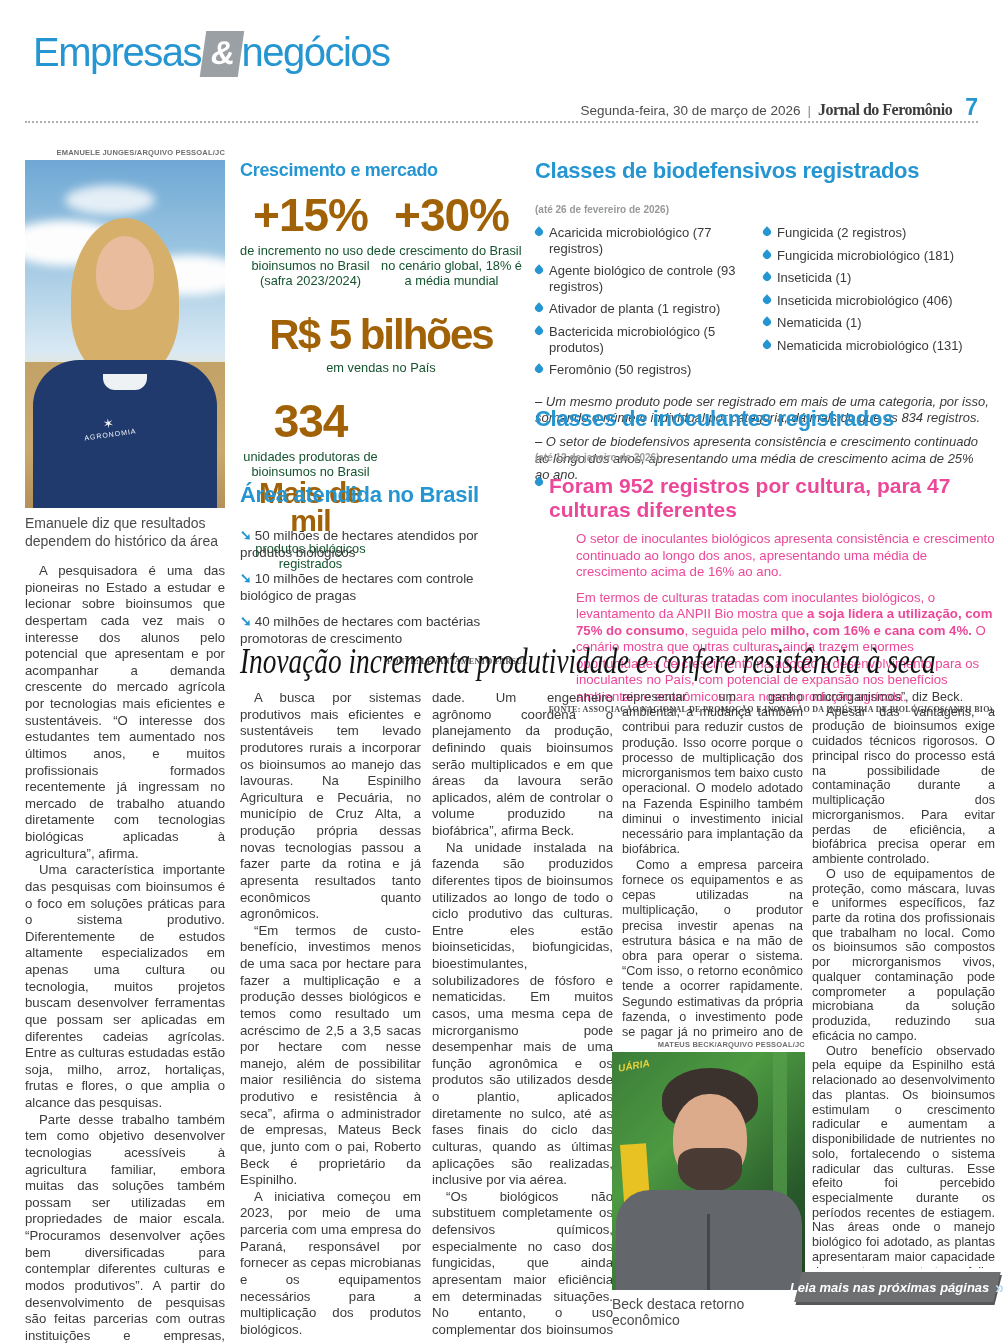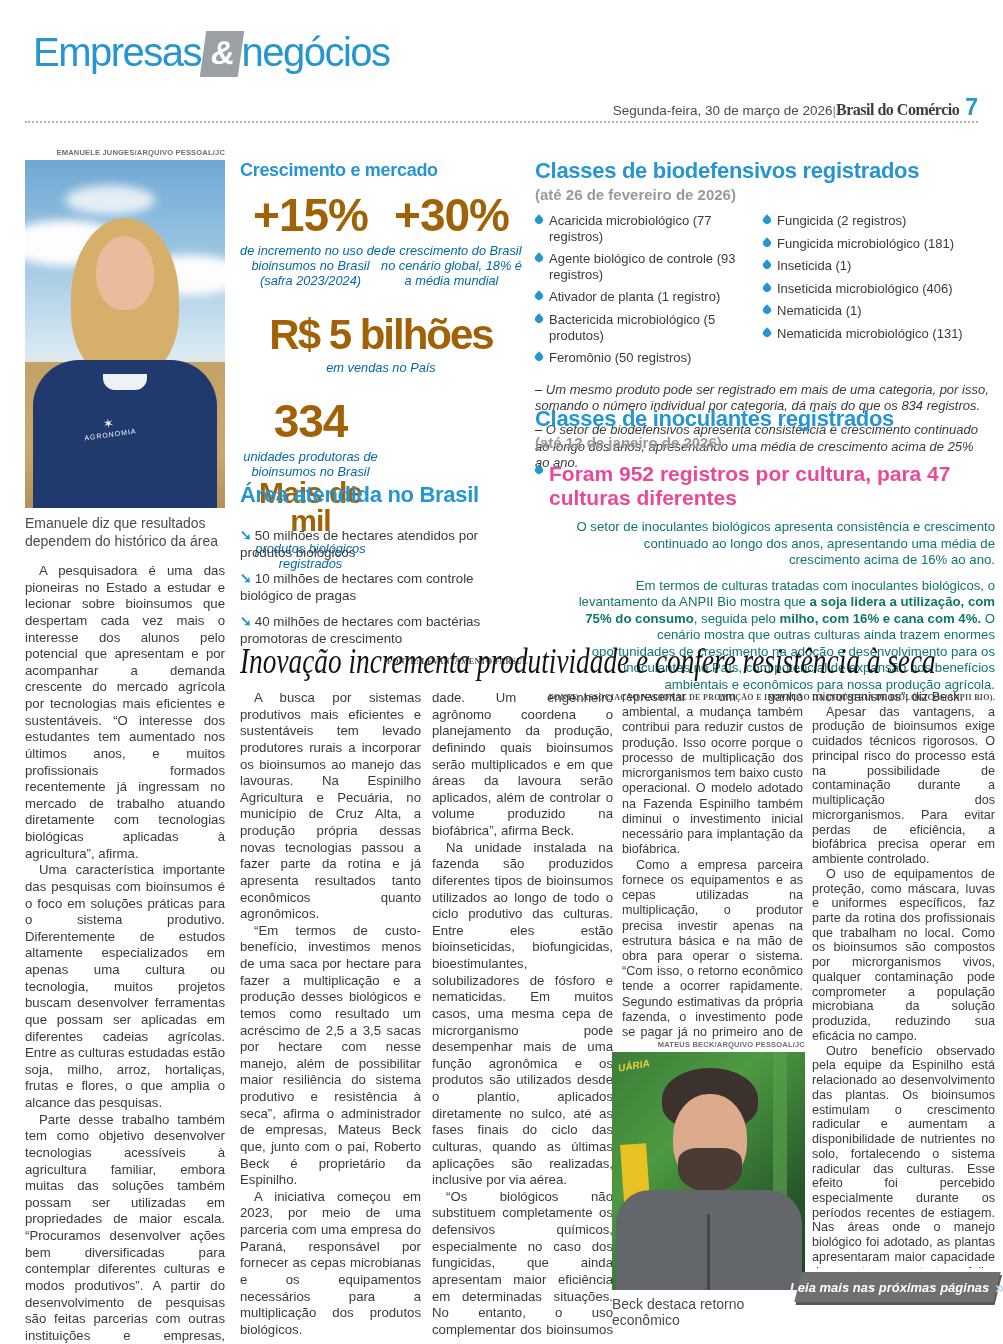--- a/index.html
+++ b/index.html
@@ -2,21 +2,21 @@
 <html lang="pt"><head>
 <meta charset="utf-8">
 <style>
   * { box-sizing: border-box; margin: 0; padding: 0; }
   body { background:#e9e9e9; font-family:"Liberation Sans", sans-serif; }
   .page { position:relative; width:1003px; height:1344px; margin:0 auto; background:#ffffff; overflow:hidden; }
 
   
   .sec-title { position:absolute; left:33px; top:30px; font-size:40px; letter-spacing:-1.5px; color:#2596d1; white-space:nowrap; }
   .amp-box { display:inline-block; background:#9aa0a3; color:#fff; font-size:33px; font-weight:bold; padding:3px 8px 5px; transform:skewX(-8deg); margin:0 0px 0 2px; position:relative; top:-2px; }
-  .dateline { position:absolute; right:25px; top:94px; display:flex; align-items:baseline; }
+  .dateline { position:absolute; right:25px; top:94px; display:flex; align-items:baseline; gap:7px; }
   .dl-date { font-size:13.5px; color:#4c4c4c; }
   .dl-sep { font-size:13.5px; color:#8a8a8a; }
   .dl-brand { font-family:"Liberation Serif", serif; font-weight:bold; font-size:16px; color:#3d3d3d; letter-spacing:-0.5px; }
   .dl-page { font-size:23px; font-weight:bold; color:#2596d1; margin-left:6px; }
   .dotrule { position:absolute; left:25px; right:25px; top:121px; border-top:2px dotted #b0b0b0; }
 
   
   .leftcol { position:absolute; left:25px; top:148px; width:200px; }
   .credit { font-size:7.5px; font-weight:bold; color:#6d6e70; text-align:right; letter-spacing:0.2px; margin-bottom:3px; }
   .photo1 { position:relative; width:200px; height:348px; overflow:hidden; background:#9ec7e0; }
@@ -36,48 +36,48 @@
   .leftbody { margin-top:13px; }
   .leftbody p, .acol p { font-size:13.2px; line-height:1.26; color:#3a3a3a; text-align:justify; text-indent:14px; }
 
   
   .growth { position:absolute; left:240px; top:160px; width:282px; }
   .info-h { font-size:18px; font-weight:bold; color:#2596d1; letter-spacing:-0.3px; }
   .statrow { display:flex; margin-top:13px; }
   .statcell { width:50%; }
   .stat-val { font-size:46px; font-weight:bold; color:#a16207; text-align:center; line-height:0.95; letter-spacing:-1px; }
   .stat-val.small { font-size:30px; line-height:0.95; }
-  .stat-desc { font-size:12.8px; color:#0369a1; text-align:center; line-height:1.18; margin-top:5px;font-style:italic; }
+  .stat-desc { font-size:12.8px; color:#14532d; text-align:center; line-height:1.18; margin-top:5px; }
   .bigstat { margin-top:27px; }
   .bigstat .stat-val { font-size:42px; letter-spacing:-2px; }
   .statrow2 { display:flex; margin-top:25px; align-items:flex-start;flex-direction:column; }
 
   
   .area { position:absolute; left:240px; top:482px; width:288px; }
   .area-h { font-size:22px; font-weight:bold; color:#2596d1; letter-spacing:-0.3px; }
   .area-items { margin-top:19px; }
   .area-item { font-size:13.4px; color:#3a3a3a; line-height:1.24; margin-bottom:9px; }
   .arrow { color:#2596d1; font-weight:bold; font-size:14px; margin-right:3px; }
   .fonte { font-size:8px; font-weight:bold; color:#4c4d4f; letter-spacing:0.3px; text-align:right;font-family:Liberation Serif, serif; }
 
   
   .biodef { position:absolute; left:535px; top:158px; width:456px; }
-  .sub-h { font-size:15px; font-weight:bold; color:#97999b; margin-top:2px; }
+  .sub-h { font-size:10px; font-weight:bold; color:#97999b; margin-top:20px; }
   .biocols { display:flex; margin-top:10px; }
   .biocol { width:50%; }
   .bio-item { font-size:13px; color:#3a3a3a; line-height:1.2; margin-bottom:7px; display:flex; align-items:flex-start; }
   .drop { flex:0 0 auto; display:inline-block; width:8px; height:8px; background:#2596d1; border-radius:0 50% 50% 50%; transform:rotate(45deg); margin:3px 6px 0 0; }
   .notes { margin-top:9px; }
   .note { font-style:italic; font-size:13px; color:#3a3a3a; line-height:1.28; margin-bottom:7px; }
 
   
   .inoc { position:absolute; left:535px; top:406px; width:460px; }
   .inoc-high { display:flex; align-items:flex-start; margin-top:11px; font-size:21px; font-weight:bold; color:#ec4899; }
   .inoc-high .drop { margin-top:4px; }
-  .inoc p.body { font-size:13.2px; color:#0f766e; line-height:1.25; margin-top:9px; text-align:right;margin-left:41px; }
+  .inoc p.body { font-size:13.2px; color:#ec4899; line-height:1.25; margin-top:9px; text-align:left;margin-left:41px; }
   .bld { font-weight:bold; }
 
   
   .headline { position:absolute; left:240px; top:642px; width:760px; font-family:"Liberation Serif", serif; font-style:italic; font-size:35px; color:#141414; white-space:nowrap; transform:scaleX(0.78); transform-origin:left center; }
   .acol { position:absolute; top:690px; height:648px; overflow:hidden; }
   .acol p { margin:0; }
   .acol .cont { text-indent:0; }
   .col1 { left:240px; width:181px; }
   .col2 { left:432px; width:181px; }
   .col3 { left:622px; width:181px; height:352px; }
@@ -107,21 +107,21 @@
 </head>
 <body>
 
 <div class="page">
 
   <div class="sec-title"><span>Empresas</span><span class="amp-box">&amp;</span><span>negócios</span></div>
 
   <div class="dateline">
     <span class="dl-date">Segunda-feira, 30 de março de 2026</span>
     <span class="dl-sep">|</span>
-    <span class="dl-brand">Brasil do Comércio</span>
+    <span class="dl-brand">Jornal do Feromônio</span>
     <span class="dl-page">7</span>
   </div>
   <div class="dotrule"></div>
 
   <div class="leftcol">
     <div class="credit">EMANUELE JUNGES/ARQUIVO PESSOAL/JC</div>
     <div class="photo1">
       <div class="p1-sky"></div>
       <div class="p1-cloud c1"></div>
       <div class="p1-cloud c2"></div>

